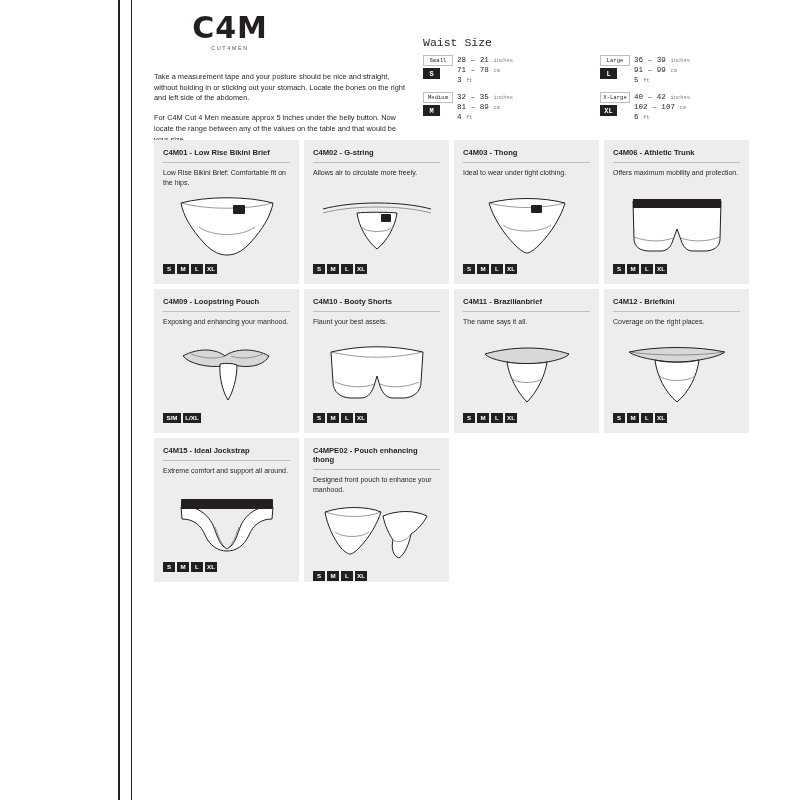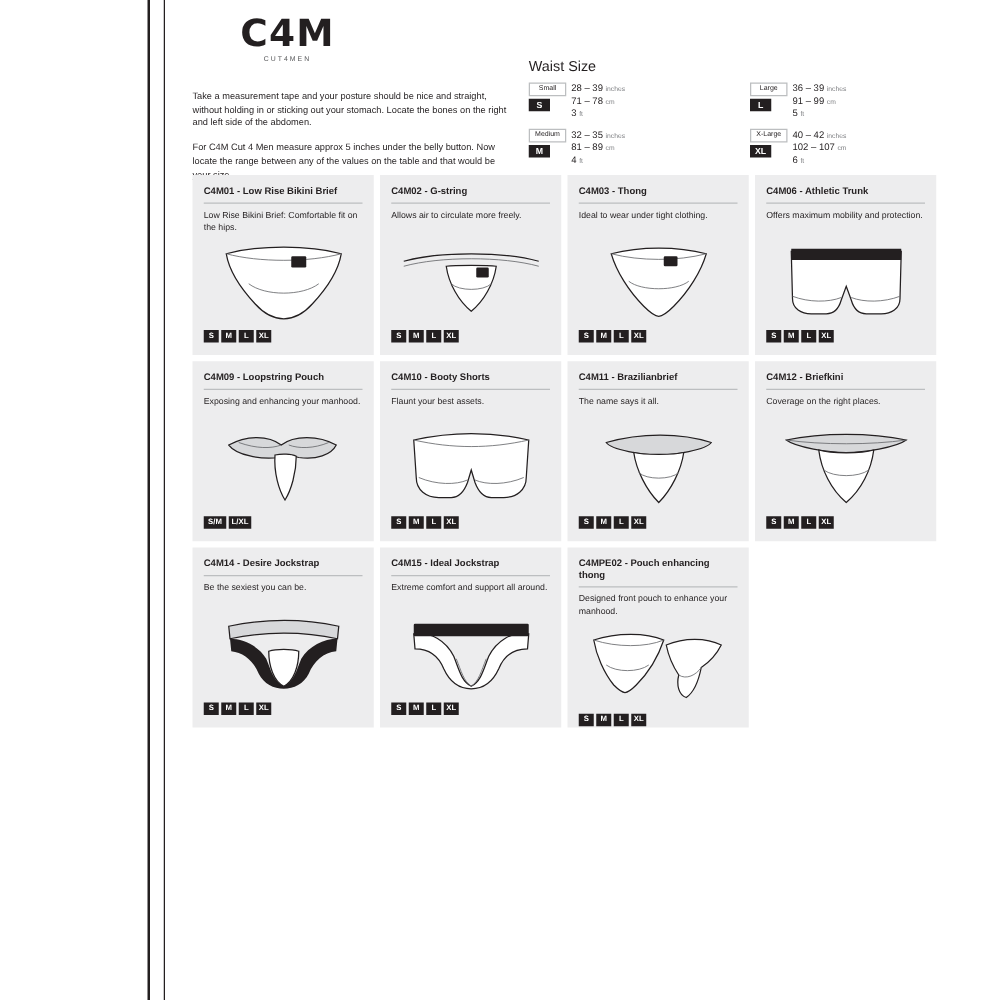--- a/index.html
+++ b/index.html
@@ -80,22 +80,23 @@
     font-size: 7.4px;
     line-height: 1.45;
     color: #231f20;
   }
   .intro p { margin: 0 0 9px 0; }
 
   
   .waist {
     position: absolute;
     left: 277px;
-    top: 48px;
+    top: 36px;
     width: 355px;
+    font-family: Liberation Mono, monospace;
   }
   .waist-title {
     font-size: 11.5px;
     color: #231f20;
     margin-bottom: 6px;
     font-weight: normal;
   }
   .waist-grid {
     display: flex;
     gap: 0px;
@@ -242,21 +243,21 @@
         <div class="waist-title">Waist Size</div>
         <div class="waist-grid">
           <div class="waist-col">
 
             <div class="size-block">
               <div class="size-tags">
                 <span class="tag-small">Small</span>
                 <span class="tag-letter">S</span>
               </div>
               <div class="size-vals">
-                <div><span>28 – 39</span> <span class="unit">inches</span></div>
+                <div><span>28 – 21</span> <span class="unit">inches</span></div>
                 <div><span>71 – 78</span> <span class="unit">cm</span></div>
                 <div><span>3</span> <span class="unit">ft</span></div>
               </div>
             </div>
 
             <div class="size-block">
               <div class="size-tags">
                 <span class="tag-small">Medium</span>
                 <span class="tag-letter">M</span>
               </div>
@@ -446,37 +447,20 @@
         </div>
         <div class="sizes">
           <span class="sz">S</span>
           <span class="sz">M</span>
           <span class="sz">L</span>
           <span class="sz">XL</span>
         </div>
       </div>
 
 
-      <div class="card h1">
-        <div class="card-title">C4M14 - Desire Jockstrap</div>
-        <div class="card-desc">Be the sexiest you can be.</div>
-        <div class="card-art">
-          <svg width="120" height="66" viewBox="0 0 120 66">
-            <path class="fill-g" d="M16 10 C45 4 76 4 104 10 L103 20 C76 14 44 14 17 20 Z"></path>
-            <path class="fill-k" d="M17 20 C28 20 40 26 46 36 C50 46 52 54 60 58 C68 54 70 46 74 36 C80 26 92 20 103 20 L102 30 C92 31 84 38 80 48 C76 56 68 60 60 60 C52 60 44 56 40 48 C36 38 28 31 18 30 Z"></path>
-            <path class="fill-w" d="M48 30 C54 28 66 28 72 30 C72 42 68 54 60 58 C52 54 48 42 48 30 Z"></path>
-          </svg>
-        </div>
-        <div class="sizes">
-          <span class="sz">S</span>
-          <span class="sz">M</span>
-          <span class="sz">L</span>
-          <span class="sz">XL</span>
-        </div>
-      </div>
 
       <div class="card h1">
         <div class="card-title">C4M15 - Ideal Jockstrap</div>
         <div class="card-desc">Extreme comfort and support all around.</div>
         <div class="card-art">
           <svg width="120" height="66" viewBox="0 0 120 66">
             <path class="fill-w" d="M14 16 C28 14 40 22 46 34 C50 44 52 54 60 58 C68 54 70 44 74 34 C80 22 92 14 106 16 L105 28 C94 28 86 34 82 44 C77 55 69 60 60 60 C51 60 43 55 38 44 C34 34 26 28 15 28 Z"></path>
             <rect class="fill-k" x="14" y="8" width="92" height="10" rx="1"></rect>
             <path class="ln-thin" d="M48 36 C52 46 54 54 60 58"></path>
             <path class="ln-thin" d="M72 36 C68 46 66 54 60 58"></path>

